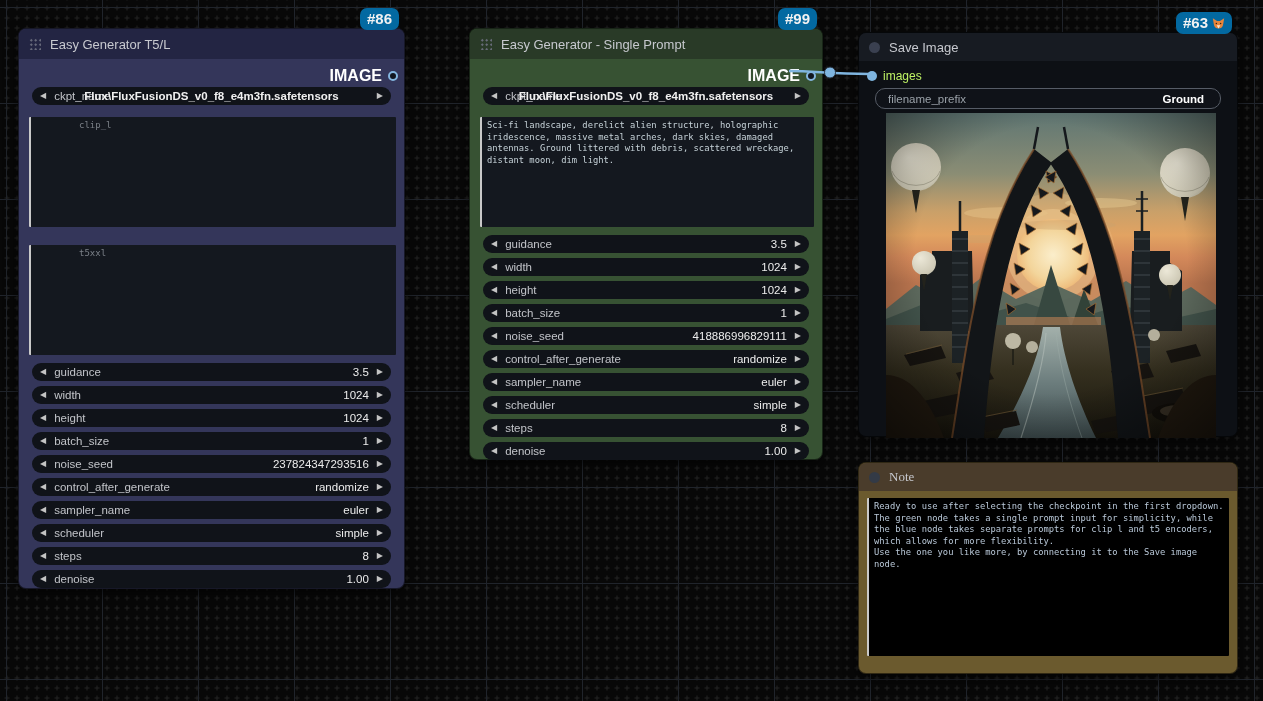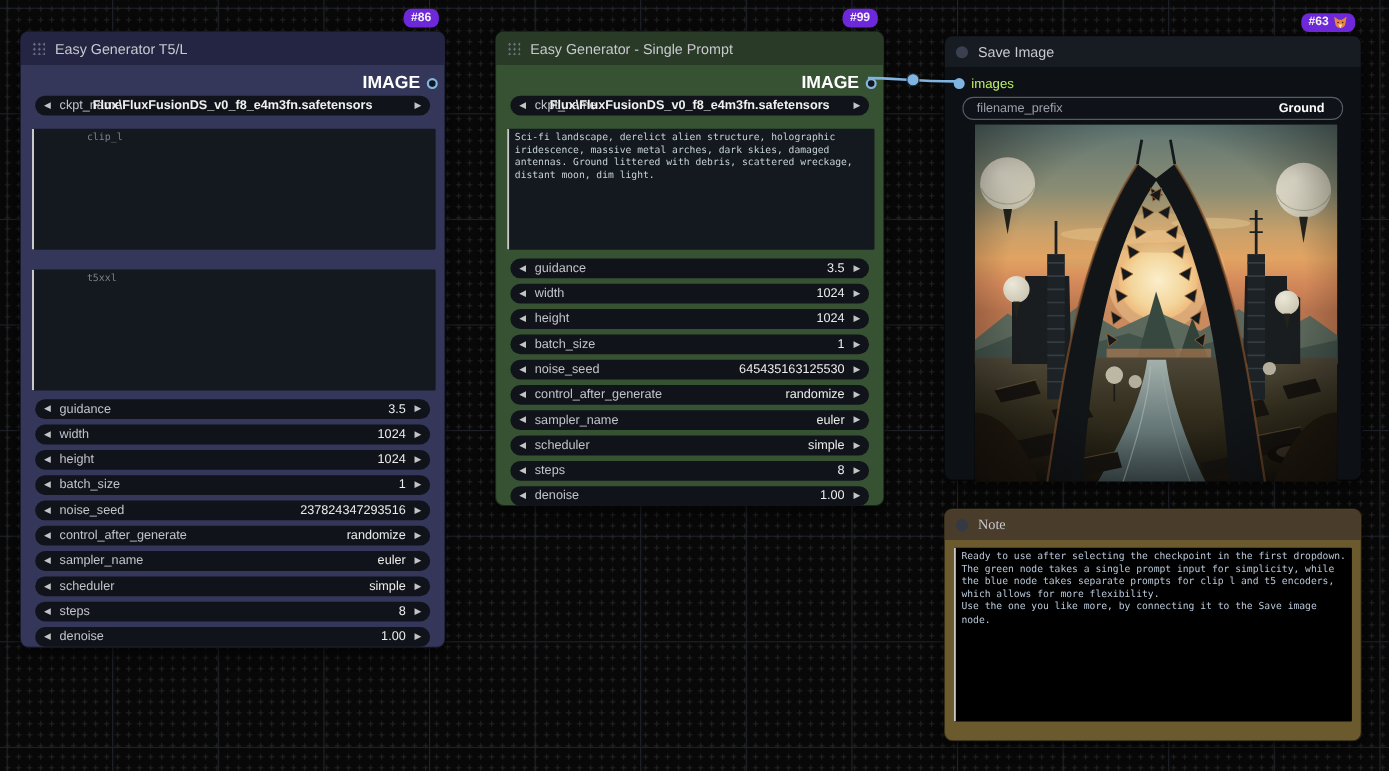--- a/index.html
+++ b/index.html
@@ -9,21 +9,21 @@
     font-family:"Liberation Sans",sans-serif;
     -webkit-font-smoothing:antialiased;
   }
   .bg-grid{position:absolute;left:0;top:0;z-index:0;}
   .wire-layer{position:absolute;left:0;top:0;z-index:3;pointer-events:none;}
 
   
   .node{position:absolute;z-index:2;border-radius:8px;box-shadow:0 5px 14px rgba(0,0,0,.6);border:1px solid rgba(0,0,0,.55);box-sizing:border-box;}
   .node-header{height:30px;border-radius:7px 7px 0 0;display:flex;align-items:center;gap:9px;padding:0 10px;color:#c7c9cf;font-size:13px;}
   .node-title{white-space:nowrap;}
-  .badge{position:absolute;top:-21px;right:5px;background:#6d28d9;color:#f2f2f2;font-weight:bold;font-size:11px;padding:2px 7px;border-radius:7px;display:flex;align-items:center;gap:4px;line-height:1.2;}
+  .badge{position:absolute;top:-21px;right:5px;background:#0369a1;color:#f2f2f2;font-weight:bold;font-size:15px;padding:2px 7px;border-radius:7px;display:flex;align-items:center;gap:4px;line-height:1.2;}
   .dots-icon{width:12px;height:12px;flex:0 0 auto;background-image:radial-gradient(#6d7080 1.1px,transparent 1.2px);background-size:4.5px 4.5px;}
   .circle-icon{width:11px;height:11px;border-radius:50%;background:#3a4050;flex:0 0 auto;}
   .slot-row{display:flex;align-items:center;gap:6px;padding:8px 6px 2px 10px;font-size:16px;font-weight:bold;color:#fff;}
   .slot-row.out{justify-content:flex-end;}
   .slot-row.in{justify-content:flex-start;font-weight:normal;color:#bef264;font-size:12px;padding-left:8px;}
   .dot-ring{width:10px;height:10px;border-radius:50%;border:2px solid #84b6e0;background:#11161f;box-sizing:border-box;flex:0 0 auto;}
   .dot-fill{width:10px;height:10px;border-radius:50%;background:#7fb5e0;box-sizing:border-box;flex:0 0 auto;}
 
   
   .pill{height:18px;border-radius:9px;background:#101319;display:flex;align-items:center;padding:0 8px;font-size:11.5px;position:relative;margin:0 13px;flex:0 0 auto;}
@@ -41,21 +41,21 @@
       resize:none;outline:none;padding:3px 5px;border-radius:1px;}
   .ta::placeholder{color:#7b8088;font-size:9px;}
 
   
   #node-t5l{left:18px;top:28px;width:387px;height:561px;background:#34365a;}
   #node-t5l .node-header{background:#232543;}
   #node-t5l .ta{margin:12px 8px 0 10px;width:calc(100% - 18px);height:110px;padding-left:48px;}
   #node-t5l .ta.second{margin-top:18px;}
 
   
-  #node-single{left:450px;top:28px;width:354px;height:432px;background:#375233;}
+  #node-single{left:469px;top:28px;width:354px;height:432px;background:#375233;}
   #node-single .node-header{background:#293a27;}
   #node-single .ta{margin:12px 8px 0 10px;width:calc(100% - 18px);height:110px;}
 
   
   #node-save{left:858px;top:32px;width:380px;height:405px;background:#0d1015;}
   #node-save .node-header{background:#171b22;height:28px;}
   .pill.outline{height:19px;border:1px solid #565c66;background:#0f1218;margin:3px 16px 0;border-radius:10px;justify-content:space-between;}
   .pill.outline .wlabel{color:#9aa1a8;margin-left:4px;}
   .pill.outline .wvalue{color:#fff;font-weight:bold;}
   .preview-wrap{position:absolute;left:27px;top:80px;width:330px;height:325px;background:#000;overflow:hidden;}
@@ -210,21 +210,21 @@
       </div>
     <div class="pill">
         <span class="arr l"></span>
         <span class="wlabel">batch_size</span>
         <span class="wvalue">1</span>
         <span class="arr r"></span>
       </div>
     <div class="pill">
         <span class="arr l"></span>
         <span class="wlabel">noise_seed</span>
-        <span class="wvalue">645435163125530</span>
+        <span class="wvalue">418886996829111</span>
         <span class="arr r"></span>
       </div>
     <div class="pill">
         <span class="arr l"></span>
         <span class="wlabel">control_after_generate</span>
         <span class="wvalue">randomize</span>
         <span class="arr r"></span>
       </div>
     <div class="pill">
         <span class="arr l"></span>

